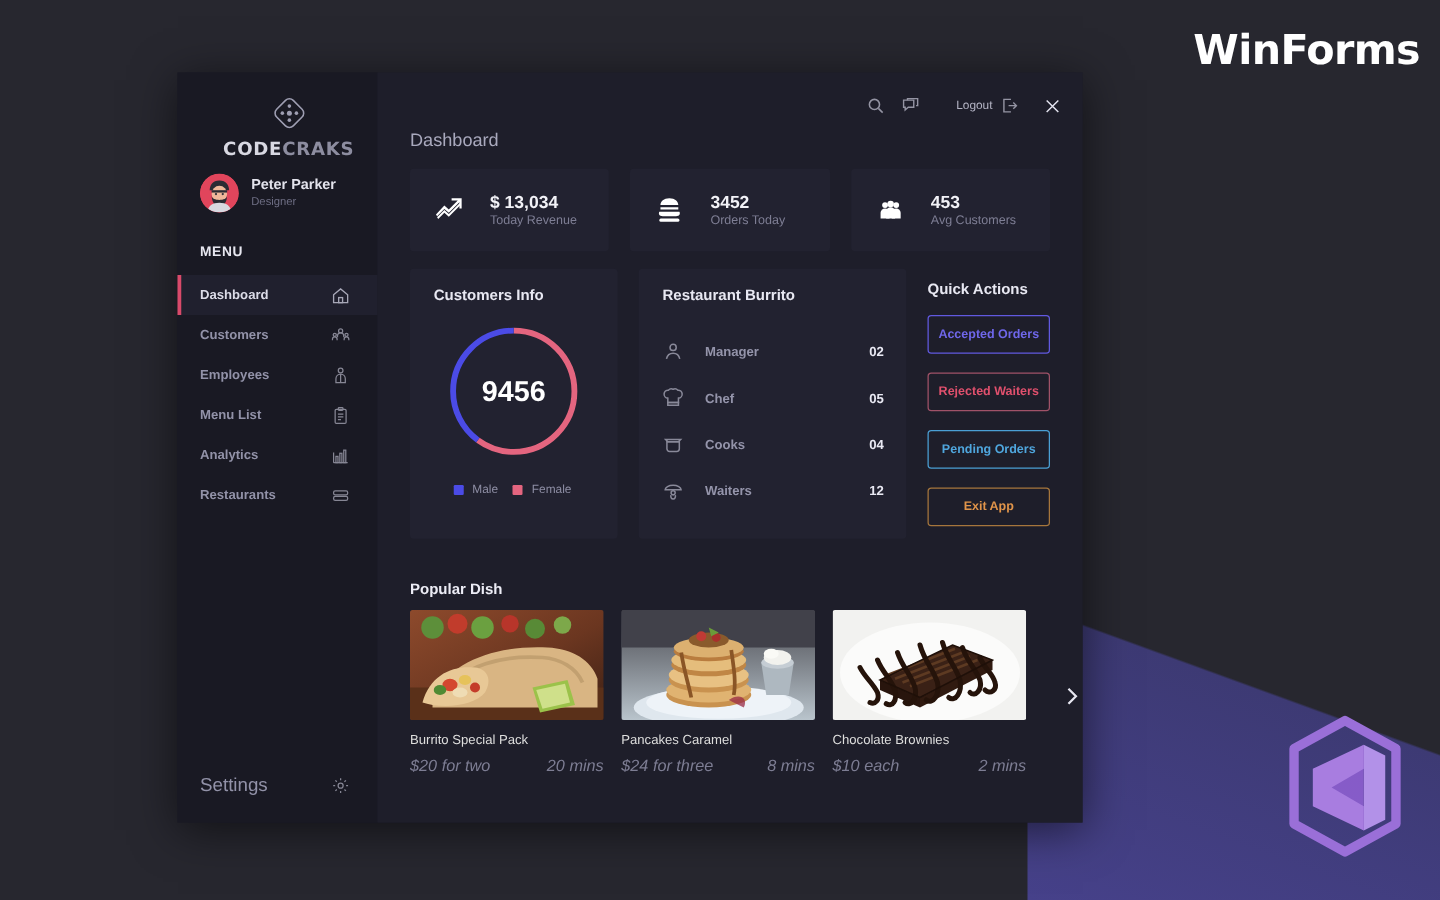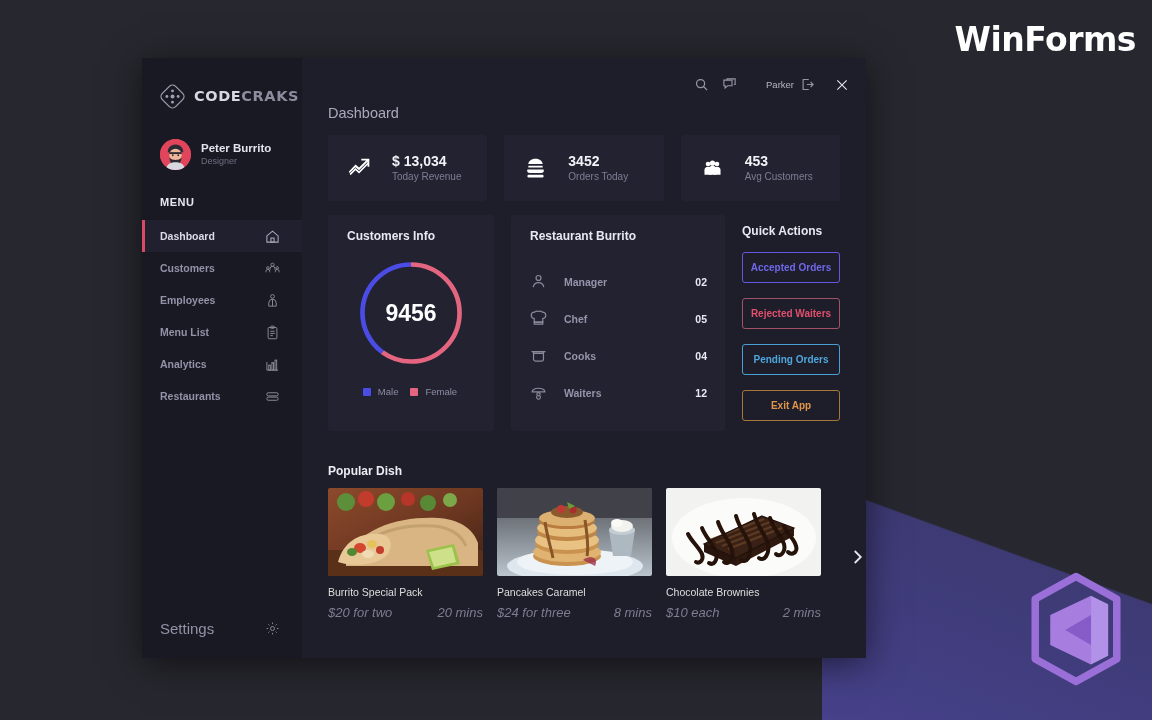--- a/index.html
+++ b/index.html
@@ -55,20 +55,21 @@
     display: flex;
     flex-direction: column;
     flex: 0 0 160px;
     position: relative;
   }
   .brand {
     display: flex; align-items: center;
     gap: 9px;
     padding: 20px 0 0 18px;
     height: 56px;
+    flex-direction: column;
   }
   .brand-mark { width: 25px; height: 25px; flex: 0 0 25px; }
   .brand-text {
     font-size: 14.5px; font-weight: bold; letter-spacing: .6px;
     font-family: "DejaVu Sans", sans-serif;
   }
   .brand-text .b1 { color: #d8d8e2; }
   .brand-text .b2 { color: #8d8da0; }
 
   .profile {
@@ -256,21 +257,21 @@
             <path d="M20 7 C27 7 30 12 30 17 L10 17 C10 12 13 7 20 7 Z" fill="#2b2b33"></path>
             <ellipse cx="20" cy="21" rx="8" ry="8.5" fill="#f0b89a"></ellipse>
             <path d="M12 22 C12 30 16 34 20 34 C24 34 28 30 28 22 C28 26 24 27 20 27 C16 27 12 26 12 22 Z" fill="#2b2b33"></path>
             <rect x="12" y="17" width="16" height="2.4" fill="#2b2b33"></rect>
             <circle cx="16.5" cy="21" r="1.2" fill="#33333c"></circle>
             <circle cx="23.5" cy="21" r="1.2" fill="#33333c"></circle>
             <path d="M8 40 C8 33 13 30 20 30 C27 30 32 33 32 40 Z" fill="#d8d8e0"></path>
           </svg>
         </div>
         <div>
-          <div class="profile-name">Peter Burrito</div>
+          <div class="profile-name">Peter Parker</div>
           <div class="profile-role">Designer</div>
         </div>
       </div>
 
       <div class="menu-label">MENU</div>
 
       <div class="nav">
 
         <div class="nav-item active">
           <span class="nav-text">Dashboard</span>
@@ -346,21 +347,21 @@
       <div class="topbar">
         <svg class="top-ico" viewBox="0 0 24 24" fill="none" stroke="#c2c2d2" stroke-width="2">
           <circle cx="10.5" cy="10.5" r="6.5"></circle>
             <path d="M15.5 15.5 L21 21"></path>
         </svg>
         <svg class="top-ico" viewBox="0 0 24 24" fill="none" stroke="#c2c2d2" stroke-width="1.8">
           <path d="M3 5 h13 v9 H9 l-4 3.5 V14 H3 Z"></path>
             <path d="M8 5 V3 h13 v9 h-2"></path>
         </svg>
         <div class="logout-wrap">
-          <span class="logout-text">Parker</span>
+          <span class="logout-text">Logout</span>
           <svg class="top-ico" viewBox="0 0 24 24" fill="none" stroke="#c2c2d2" stroke-width="1.8">
             <path d="M14 4 H5 v16 h9"></path>
               <path d="M11 12 h10 M17 8 l4 4 -4 4"></path>
           </svg>
         </div>
         <svg class="close-ico" viewBox="0 0 24 24" stroke="#e2e2ee" stroke-width="2">
           <path d="M4 4 L20 20 M20 4 L4 20"></path>
         </svg>
       </div>
 

